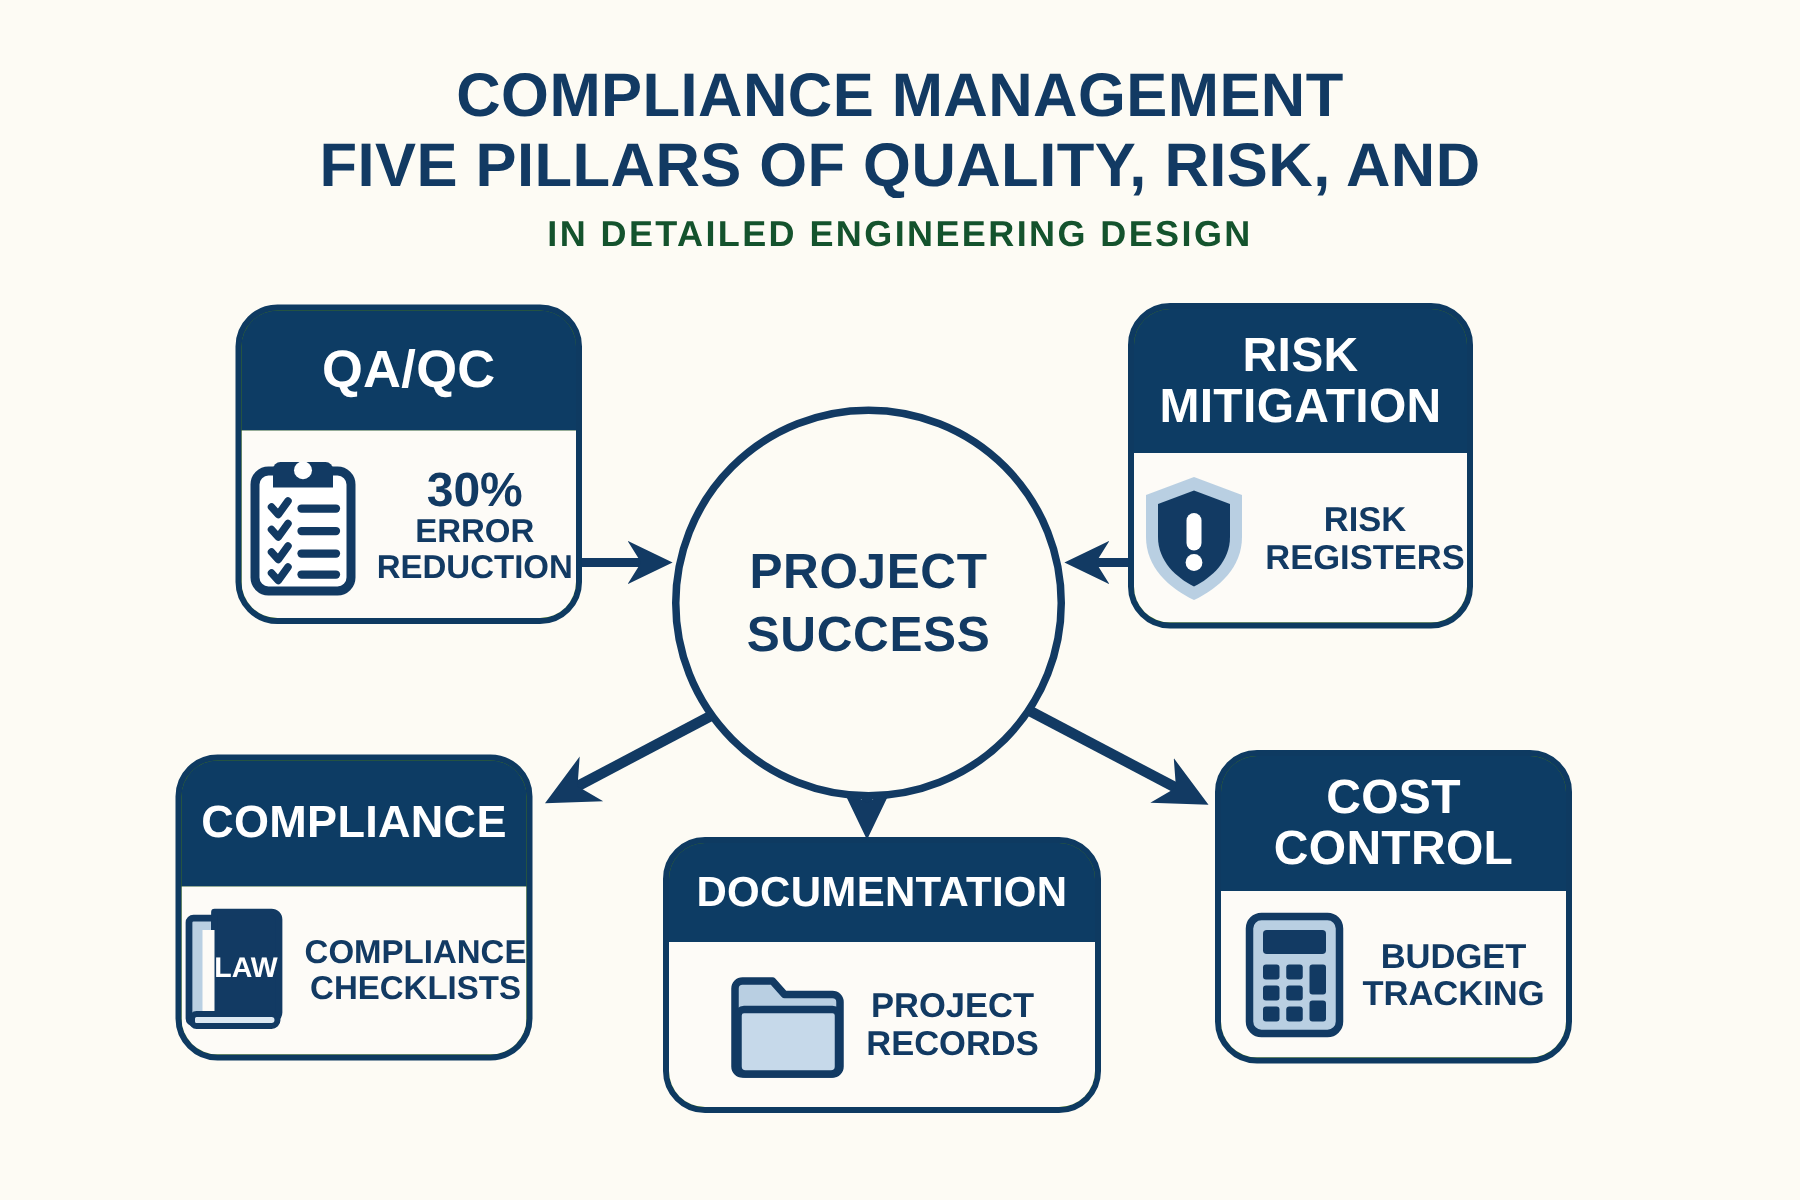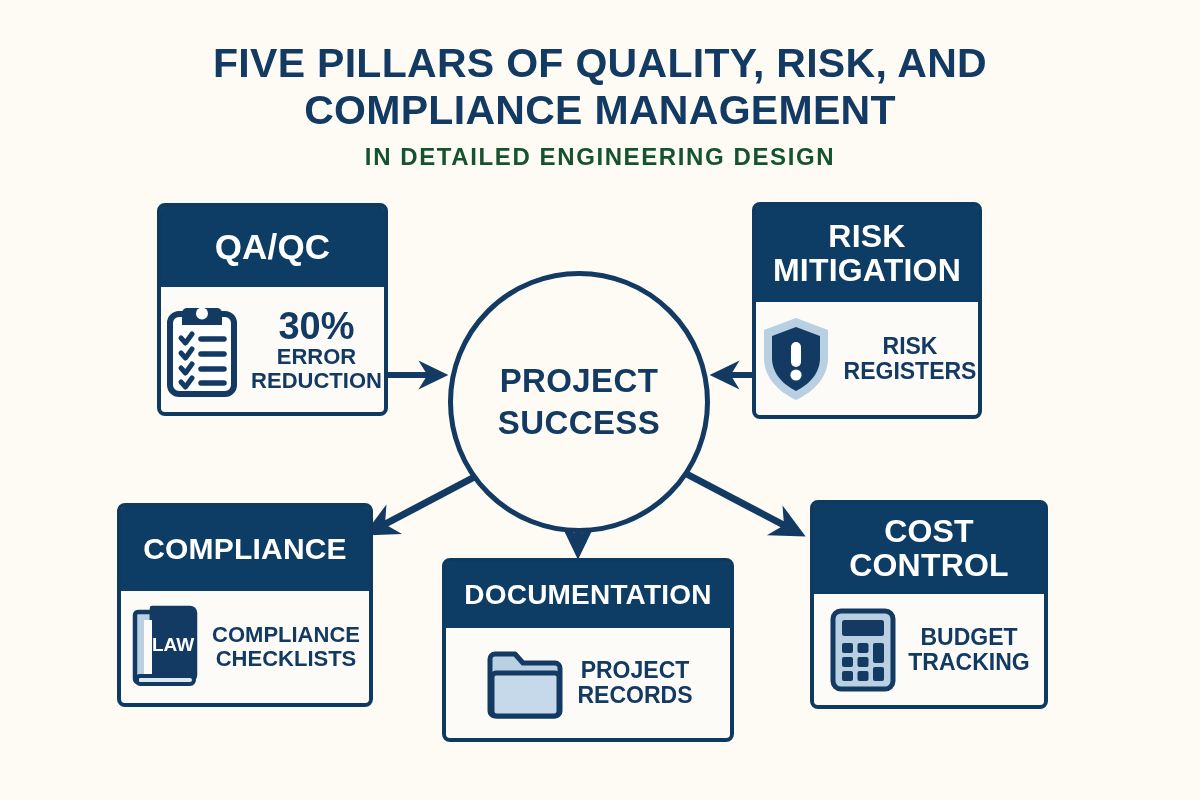--- a/index.html
+++ b/index.html
@@ -77,21 +77,21 @@
     line-height: 42px;
     letter-spacing: 0.4px;
     text-transform: uppercase;
     white-space: nowrap;
   }
 
   
   .card {
     position: absolute;
     border: 4px solid #0E3A61;
-    border-radius: 8px;
+    border-radius: 28px;
     background: #4d7c0f;
     overflow: hidden;
     display: flex;
     flex-direction: column;
   }
   .card-header {
     background: #0D3C64;
     display: flex;
     align-items: center;
     justify-content: center;
@@ -118,21 +118,21 @@
   }
   .card-icon { flex: 0 0 auto; display: block; }
   .card-text {
     color: #123A63;
     font-weight: 700;
     text-transform: uppercase;
     line-height: 1.07;
     text-align: center;
   }
   .stat-big {
-    font-size: 38px;
+    font-size: 32px;
     font-weight: 700;
     color: #123A63;
     line-height: 1.0;
     display: block;
   }
   .stat-sub {
     font-size: 22px;
     font-weight: 700;
     color: #123A63;
     line-height: 1.07;
@@ -142,43 +142,43 @@
 
   
   #card-qaqc      { left: 157px; top: 203px;  width: 231px; height: 213px; }
   #card-qaqc   .card-header { height: 80px; }
   #card-qaqc   .card-title  { font-size: 35px; }
 
   #card-risk      { left: 752px; top: 202px;  width: 230px; height: 217px; }
   #card-risk   .card-header { height: 96px; }
   #card-risk   .card-title  { font-size: 32px; }
 
-  #card-compliance{ left: 117px; top: 503px;  width: 256px; height: 204px; }
+  #card-compliance{ left: 117px; top: 503px;  width: 238px; height: 204px; }
   #card-compliance .card-header { height: 84px; }
   #card-compliance .card-title  { font-size: 30px; }
 
   #card-documentation { left: 442px; top: 558px; width: 292px; height: 184px; }
   #card-documentation .card-header { height: 66px; }
   #card-documentation .card-title  { font-size: 28px; }
 
   #card-cost      { left: 810px; top: 500px;  width: 238px; height: 209px; }
   #card-cost   .card-header { height: 90px; }
   #card-cost   .card-title  { font-size: 32px; }
 
   .text-22 { font-size: 22px; }
   .text-23 { font-size: 23px; }
 </style>
 </head>
 <body>
 
 <div id="canvas">
 
   <div id="title-block">
+    <div class="title-line">COMPLIANCE MANAGEMENT</div>
     <div class="title-line">FIVE PILLARS OF QUALITY, RISK, AND</div>
-    <div class="title-line">COMPLIANCE MANAGEMENT</div>
     <div id="subtitle">IN DETAILED ENGINEERING DESIGN</div>
   </div>
 
   <svg id="arrow-layer" viewBox="0 0 1200 800">
     <defs>
       <marker id="ah" markerWidth="5.2" markerHeight="5.2" refX="3.6" refY="2.6" orient="auto">
         <path d="M0,0.2 L5,2.6 L0,5 L1.5,2.6 Z" fill="#123A63"></path>
       </marker>
     </defs>
 

